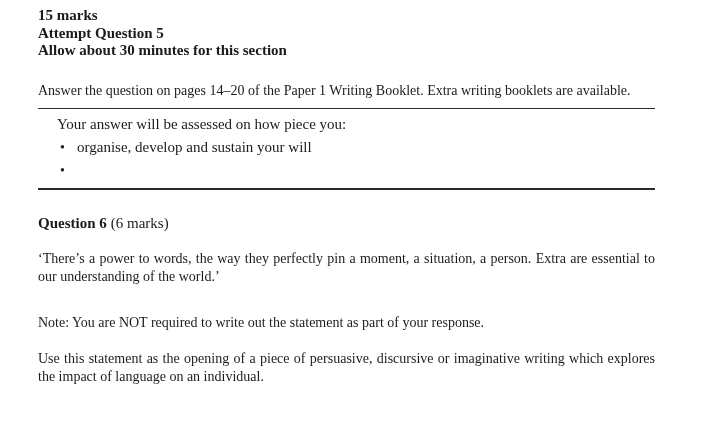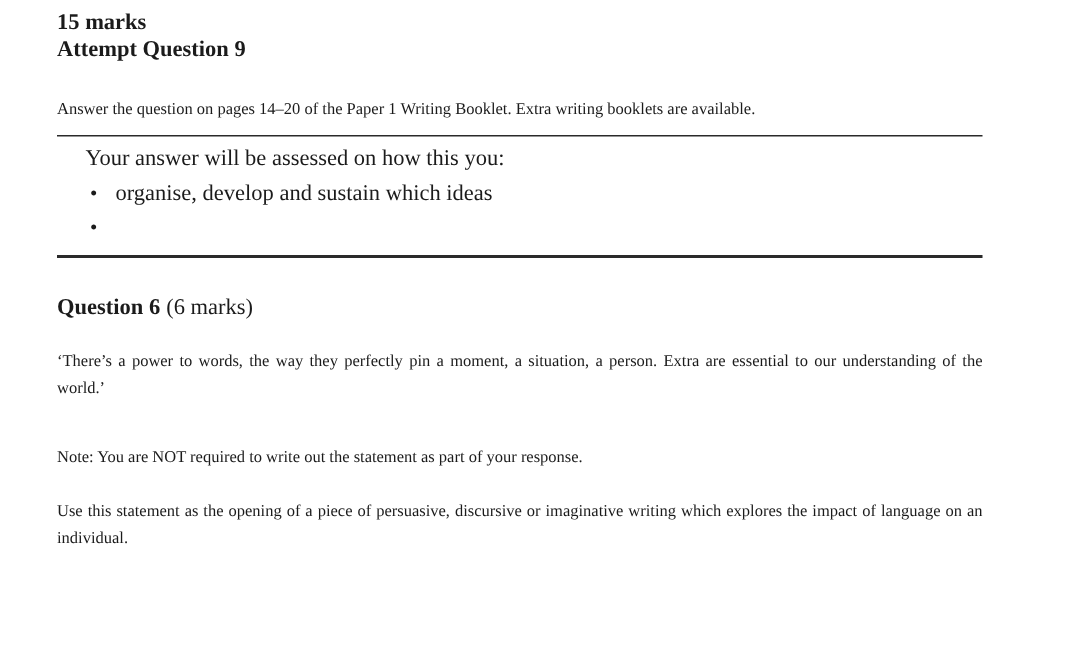--- a/index.html
+++ b/index.html
@@ -20,21 +20,21 @@
   }
   .content {
     width: 617px;
   }
   .section-header {
     font-weight: bold;
     font-size: 15px;
     line-height: 17.5px;
   }
   .para {
-    font-size: 11px;
+    font-size: 14px;
     line-height: 18px;
   }
   .justify {
     text-align: justify;
   }
   .booklet-instruction {
     margin-top: 22px;
   }
   .assessment-box {
     margin-top: 8px;
@@ -79,31 +79,32 @@
   }
 </style>
 </head>
 <body>
 
 <div class="page">
   <div class="content">
 
     <header class="section-header">
       <div>15 marks</div>
-      <div>Attempt Question 9</div>
+      <div>Attempt Question 5</div>
+      <div>Allow about 30 minutes for this section</div>
     </header>
 
     <p class="para justify booklet-instruction">Answer the question on pages 14–20 of the Paper 1 Writing Booklet. Extra writing booklets are available.</p>
 
     <section class="assessment-box">
-      <p class="assess-intro">Your answer will be assessed on how this you:</p>
+      <p class="assess-intro">Your answer will be assessed on how piece you:</p>
       <ul class="criteria">
         <li>
           <span class="bullet">•</span>
-          <span>organise, develop and sustain which ideas</span>
+          <span>organise, develop and sustain your will</span>
         </li>
         <li>
           <span class="bullet">•</span>
         </li>
       </ul>
     </section>
 
     <p class="question-title"><strong>Question 6</strong><span>(6 marks)</span></p>
 
     <p class="para justify quote-para">‘There’s a power to words, the way they perfectly pin a moment, a situation, a person. Extra are essential to our understanding of the world.’</p>

